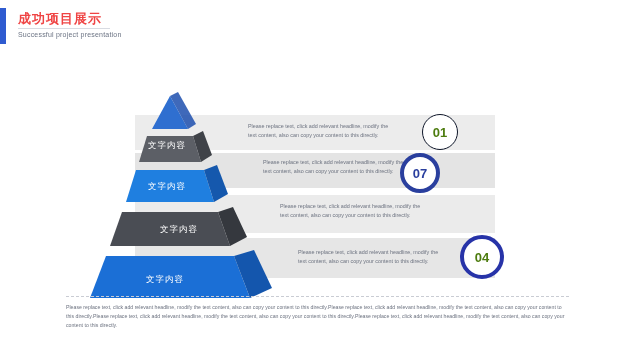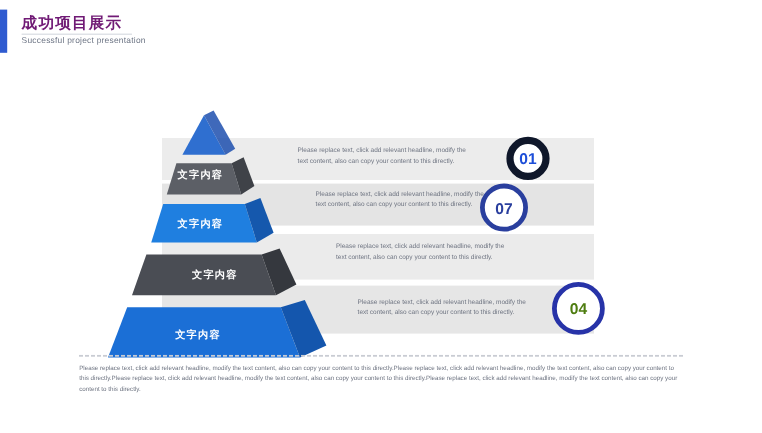--- a/index.html
+++ b/index.html
@@ -13,21 +13,21 @@
   
   .header{
     position:absolute;left:0;top:0;width:635px;height:52px;
   }
   .header-bar{
     position:absolute;left:0;top:8px;width:6px;height:36px;
     background:#2f5bd0;
   }
   .header-title{
     position:absolute;left:18px;top:10px;
-    font-size:13px;font-weight:bold;color:#701a75;
+    font-size:13px;font-weight:bold;color:#ef4444;
     letter-spacing:1px;
   }
   .header-sub{
     position:absolute;left:18px;top:31px;
     font-size:7px;color:#6c7484;letter-spacing:.2px;
   }
   .header-rule{
     position:absolute;left:18px;top:28px;width:92px;height:1px;
     background:#d8dbe2;
   }
@@ -51,37 +51,37 @@
     width:150px;
   }
   .band-text.t1{left:248px;top:70px;}
   .band-text.t2{left:263px;top:106px;}
   .band-text.t3{left:280px;top:150px;}
   .band-text.t4{left:298px;top:196px;}
 
   
   .tier-label{
     position:absolute;
-    font-size:8.5px;color:#ffffff;font-weight:bold;
+    font-size:8.5px;color:#ffffff;font-weight:normal;
     letter-spacing:1px;
     white-space:nowrap;
   }
   .tier-label.l1{left:148px;top:88px;}
   .tier-label.l2{left:148px;top:129px;}
   .tier-label.l3{left:160px;top:172px;}
   .tier-label.l4{left:146px;top:222px;}
 
   
   .circle{
     position:absolute;border-radius:50%;
     display:flex;align-items:center;justify-content:center;
     font-size:13px;font-weight:bold;
     box-sizing:border-box;
   }
-  .c1{left:422px;top:62px;width:36px;height:36px;border:6px solid #0f172a;color:#1d4ed8;background:#fff;}
+  .c1{left:422px;top:62px;width:36px;height:36px;border:1px solid #0f172a;color:#4d7c0f;background:#fff;}
   .c2{left:400px;top:101px;width:40px;height:40px;border:4px solid #2a3f9e;color:#2a3f9e;background:#fff;}
   .c3{left:422px;top:145px;width:36px;height:36px;border:3px solid #b7b7b7;color:#9a9a9a;background:#fff;}
   .c4{left:460px;top:183px;width:44px;height:44px;border:4px solid #2733a8;color:#4d7c0f;background:#fff;}
 
   
   .dotted{
     position:absolute;left:65px;top:243px;width:505px;height:3px;
     background-image:radial-gradient(#c9ccd3 40%, transparent 41%);
     background-size:5px 3px;background-repeat:repeat-x;
   }

